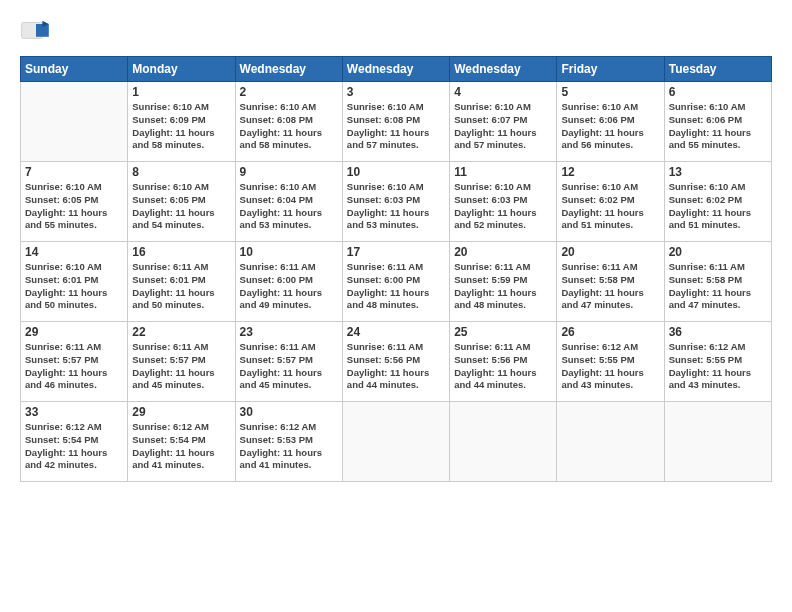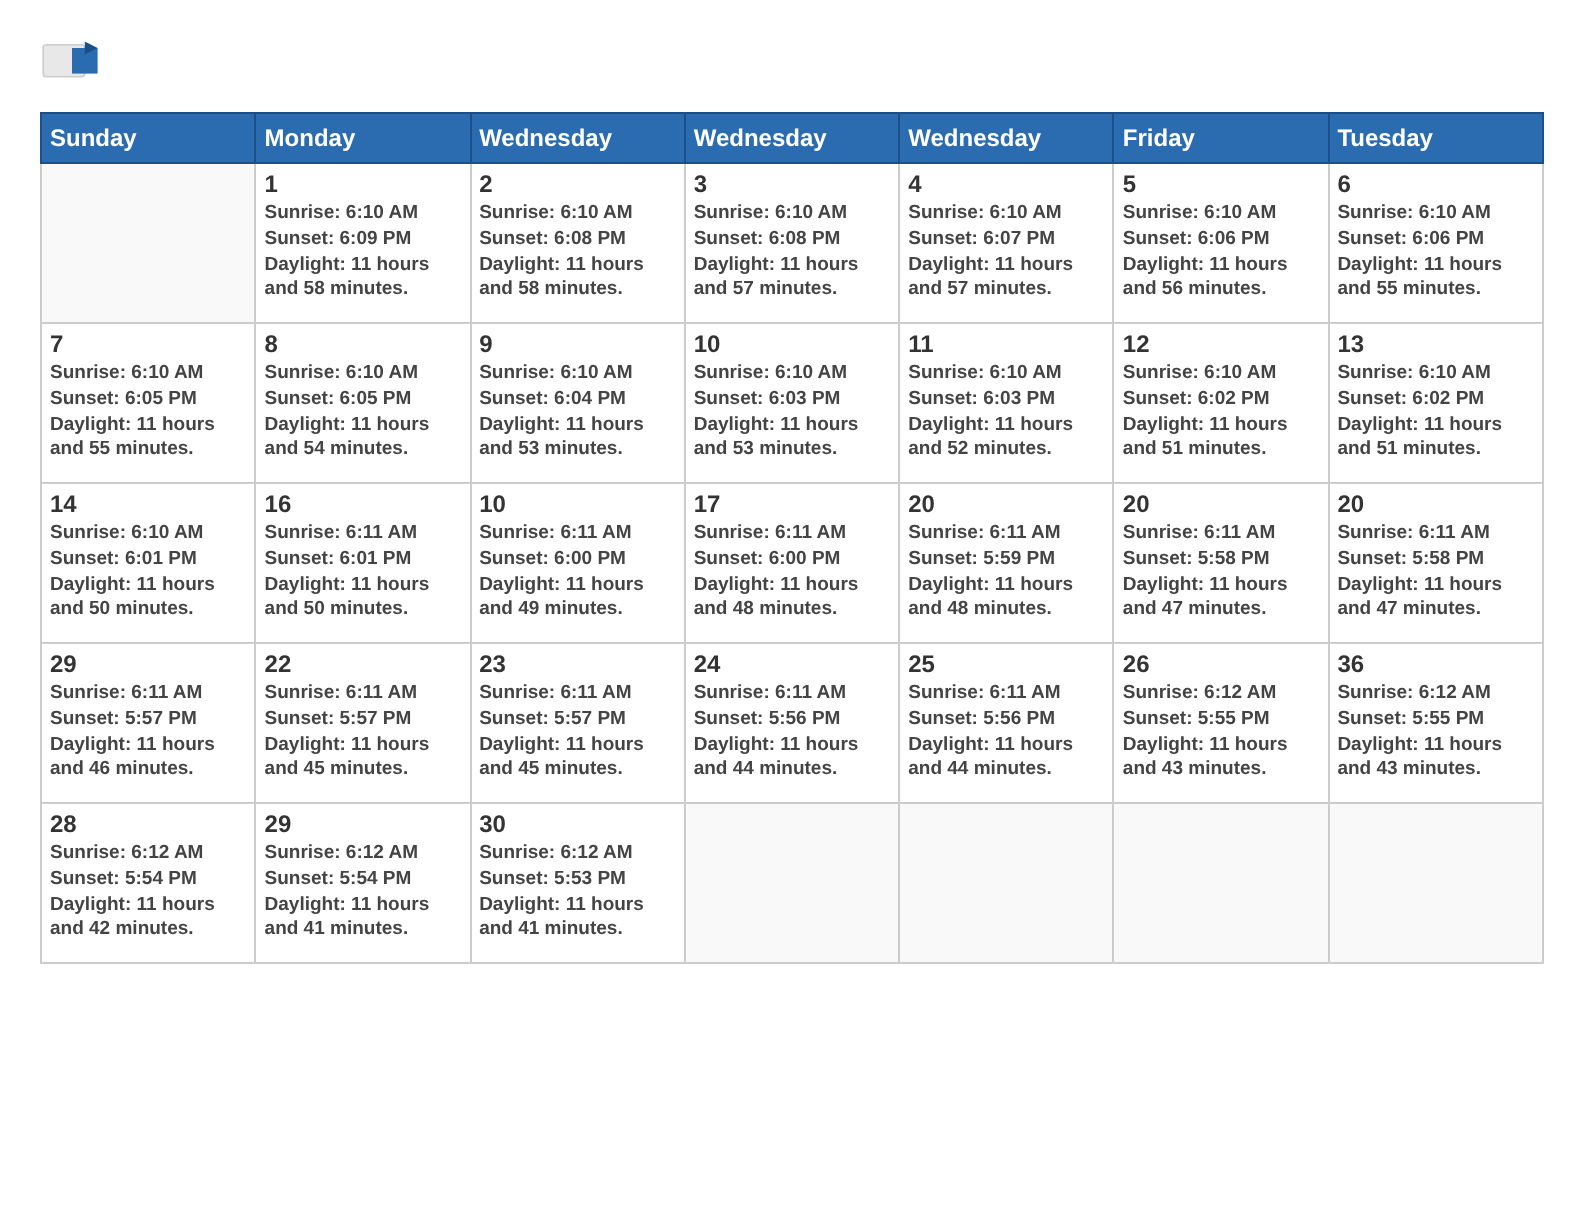--- a/index.html
+++ b/index.html
@@ -325,21 +325,21 @@
           <td>
             <span class="day-number">36</span>
             <div class="day-info" style="white-space: pre-line;">Sunrise: 6:12 AM
 Sunset: 5:55 PM
 Daylight: 11 hours
 and 43 minutes.</div>
           </td>
         </tr>
         <tr>
           <td>
-            <span class="day-number">28</span>
+            <span class="day-number">33</span>
             <div class="day-info" style="white-space: pre-line;">Sunrise: 6:12 AM
 Sunset: 5:54 PM
 Daylight: 11 hours
 and 42 minutes.</div>
           </td>
           <td>
             <span class="day-number">29</span>
             <div class="day-info" style="white-space: pre-line;">Sunrise: 6:12 AM
 Sunset: 5:54 PM
 Daylight: 11 hours

